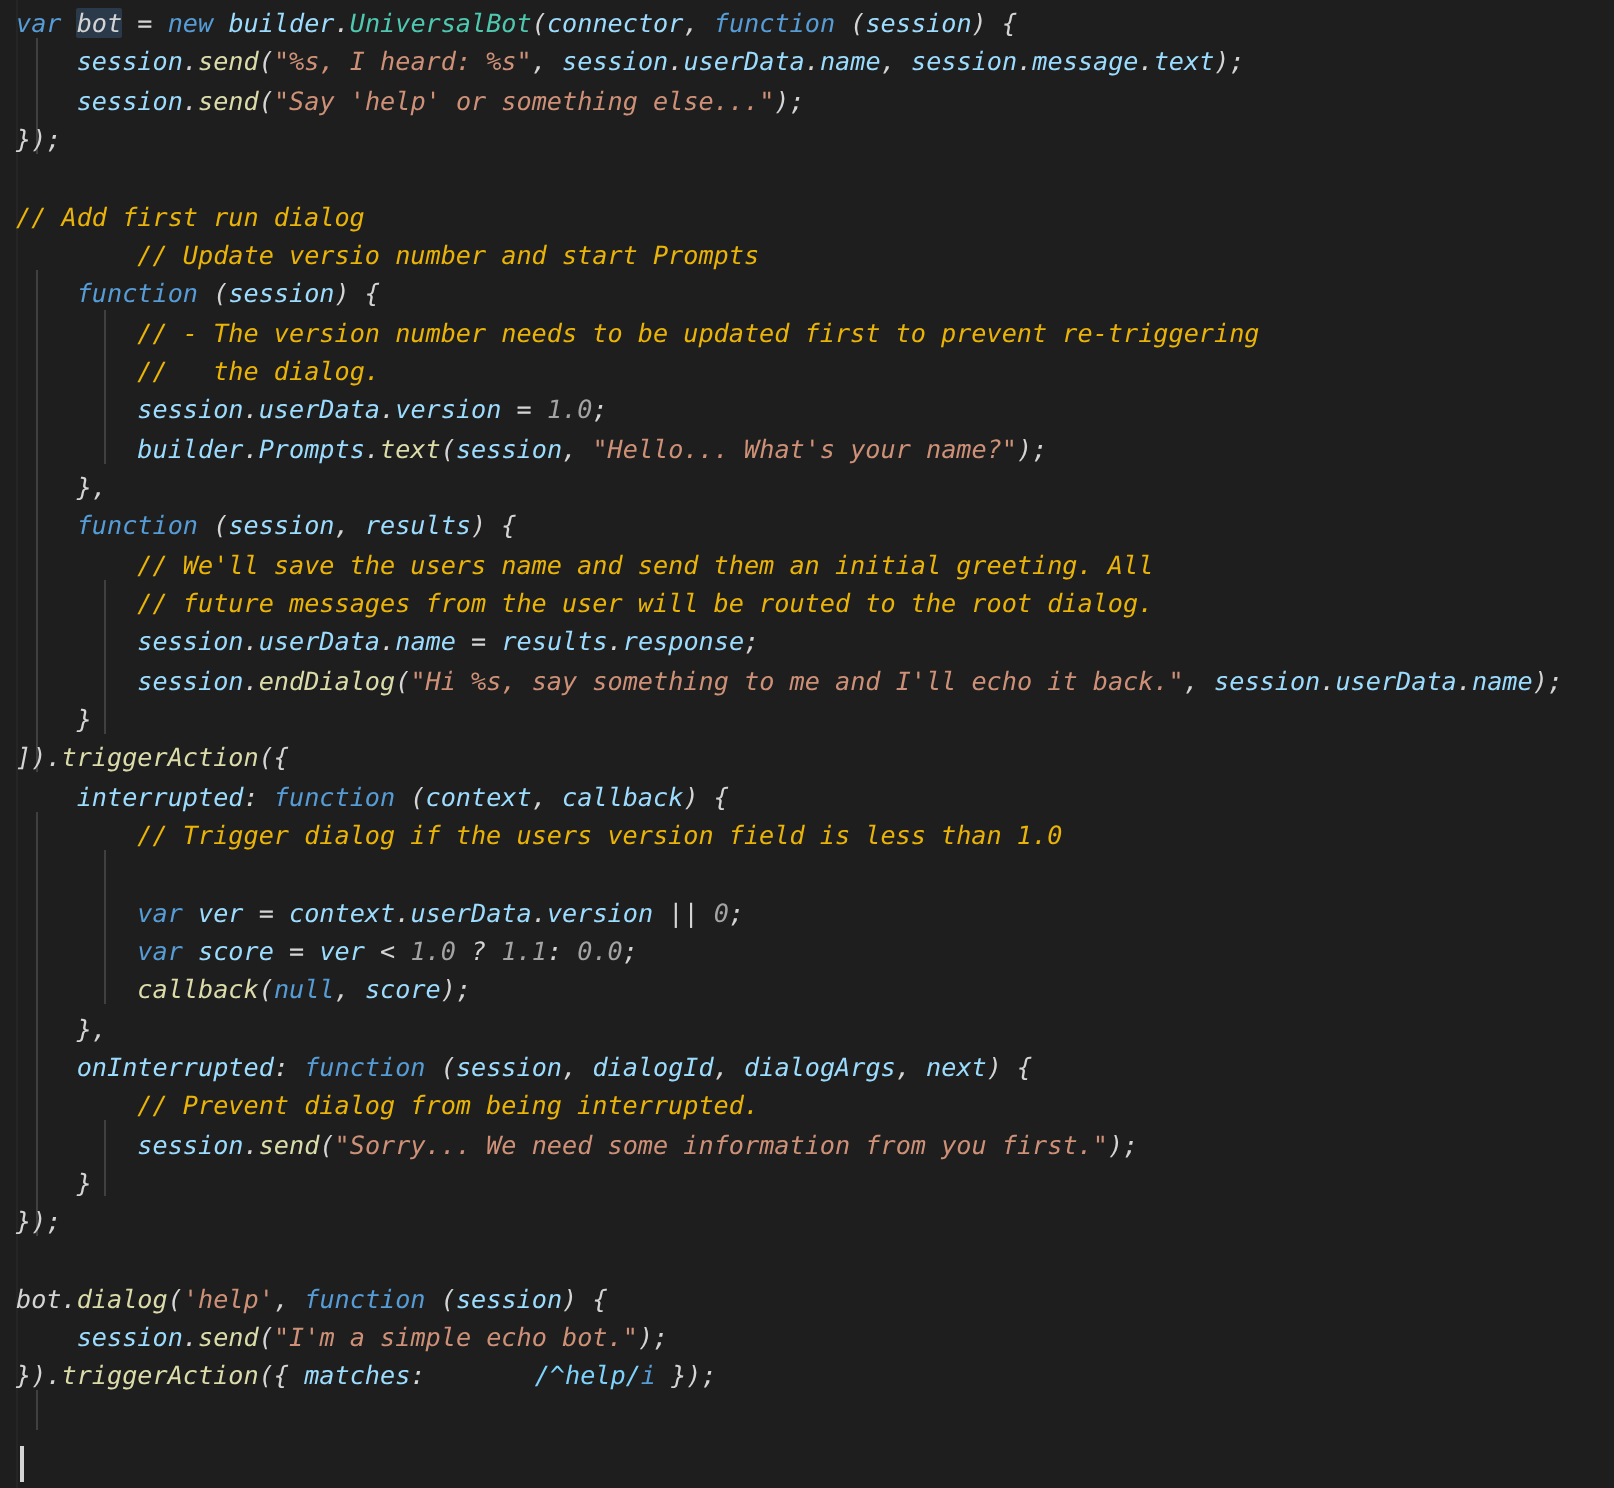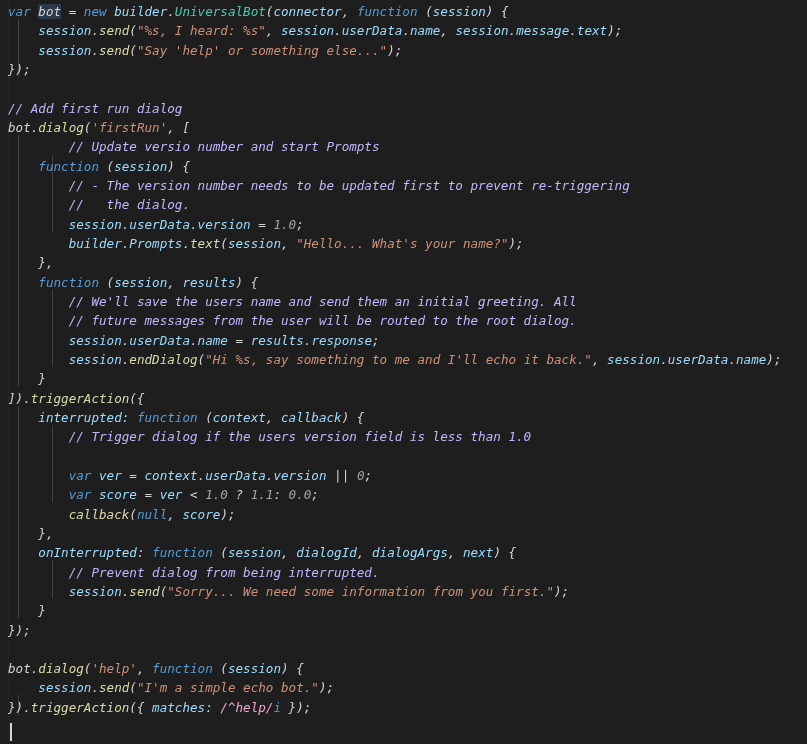--- a/index.html
+++ b/index.html
@@ -56,25 +56,25 @@
     position: absolute;
     width: 2px;
     height: 18px;
     background: #d4d4d4;
   }
   
   .kw      { color: #569cd6; }
   .fn      { color: #dcdcaa; margin-top: 24px; }
   .str     { color: #ce9178; }
   .num     { color: #a3a3a3; text-align: center; }
-  .cmt     { color: #c4b5fd; }
+  .cmt     { color: #eab308; }
   .var     { color: #9cdcfe; }
   .plain   { color: #d4d4d4; }
   .type    { color: #4ec9b0; }
-  .rx      { color: #f9a8d4; }
+  .rx      { color: #7dd3fc; margin-left: 47px; }
   .hl      { background: #2b3a4b; border-radius: 1px; }
 </style>
 </head>
 <body>
 
 <div id="editor">
 
   <div id="gutter"></div>
 
   <div class="guides" id="guides">
@@ -88,21 +88,20 @@
       <div class="guide" style="left: 44px; top: 560px; height: 38px;"></div>
     </div>
 
   <div id="code-area">
       <div class="line"><span class="kw">var</span><span class="plain"> </span><span class="plain hl">bot</span><span class="plain"> = </span><span class="kw">new</span><span class="plain"> </span><span class="var">builder</span><span class="plain">.</span><span class="type">UniversalBot</span><span class="plain">(</span><span class="var">connector</span><span class="plain">, </span><span class="kw">function</span><span class="plain"> (</span><span class="var">session</span><span class="plain">) {</span></div>
       <div class="line"><span class="plain">    </span><span class="var">session</span><span class="plain">.</span><span class="fn">send</span><span class="plain">(</span><span class="str">"%s, I heard: %s"</span><span class="plain">, </span><span class="var">session</span><span class="plain">.</span><span class="var">userData</span><span class="plain">.</span><span class="var">name</span><span class="plain">, </span><span class="var">session</span><span class="plain">.</span><span class="var">message</span><span class="plain">.</span><span class="var">text</span><span class="plain">);</span></div>
       <div class="line"><span class="plain">    </span><span class="var">session</span><span class="plain">.</span><span class="fn">send</span><span class="plain">(</span><span class="str">"Say 'help' or something else..."</span><span class="plain">);</span></div>
       <div class="line"><span class="plain">});</span></div>
       <div class="line">&nbsp;</div>
       <div class="line"><span class="cmt">// Add first run dialog</span></div>
-      <div class="line"><span class="plain">bot</span><span class="plain">.</span><span class="fn">dialog</span><span class="plain">(</span><span class="str">'firstRun'</span><span class="plain">, [</span></div>
       <div class="line"><span class="plain">        </span><span class="cmt">// Update versio number and start Prompts</span></div>
       <div class="line"><span class="plain">    </span><span class="kw">function</span><span class="plain"> (</span><span class="var">session</span><span class="plain">) {</span></div>
       <div class="line"><span class="plain">        </span><span class="cmt">// - The version number needs to be updated first to prevent re-triggering</span></div>
       <div class="line"><span class="plain">        </span><span class="cmt">//   the dialog.</span></div>
       <div class="line"><span class="plain">        </span><span class="var">session</span><span class="plain">.</span><span class="var">userData</span><span class="plain">.</span><span class="var">version</span><span class="plain"> = </span><span class="num">1.0</span><span class="plain">;</span></div>
       <div class="line"><span class="plain">        </span><span class="var">builder</span><span class="plain">.</span><span class="var">Prompts</span><span class="plain">.</span><span class="fn">text</span><span class="plain">(</span><span class="var">session</span><span class="plain">, </span><span class="str">"Hello... What's your name?"</span><span class="plain">);</span></div>
       <div class="line"><span class="plain">    },</span></div>
       <div class="line"><span class="plain">    </span><span class="kw">function</span><span class="plain"> (</span><span class="var">session</span><span class="plain">, </span><span class="var">results</span><span class="plain">) {</span></div>
       <div class="line"><span class="plain">        </span><span class="cmt">// We'll save the users name and send them an initial greeting. All</span></div>
       <div class="line"><span class="plain">        </span><span class="cmt">// future messages from the user will be routed to the root dialog.</span></div>

